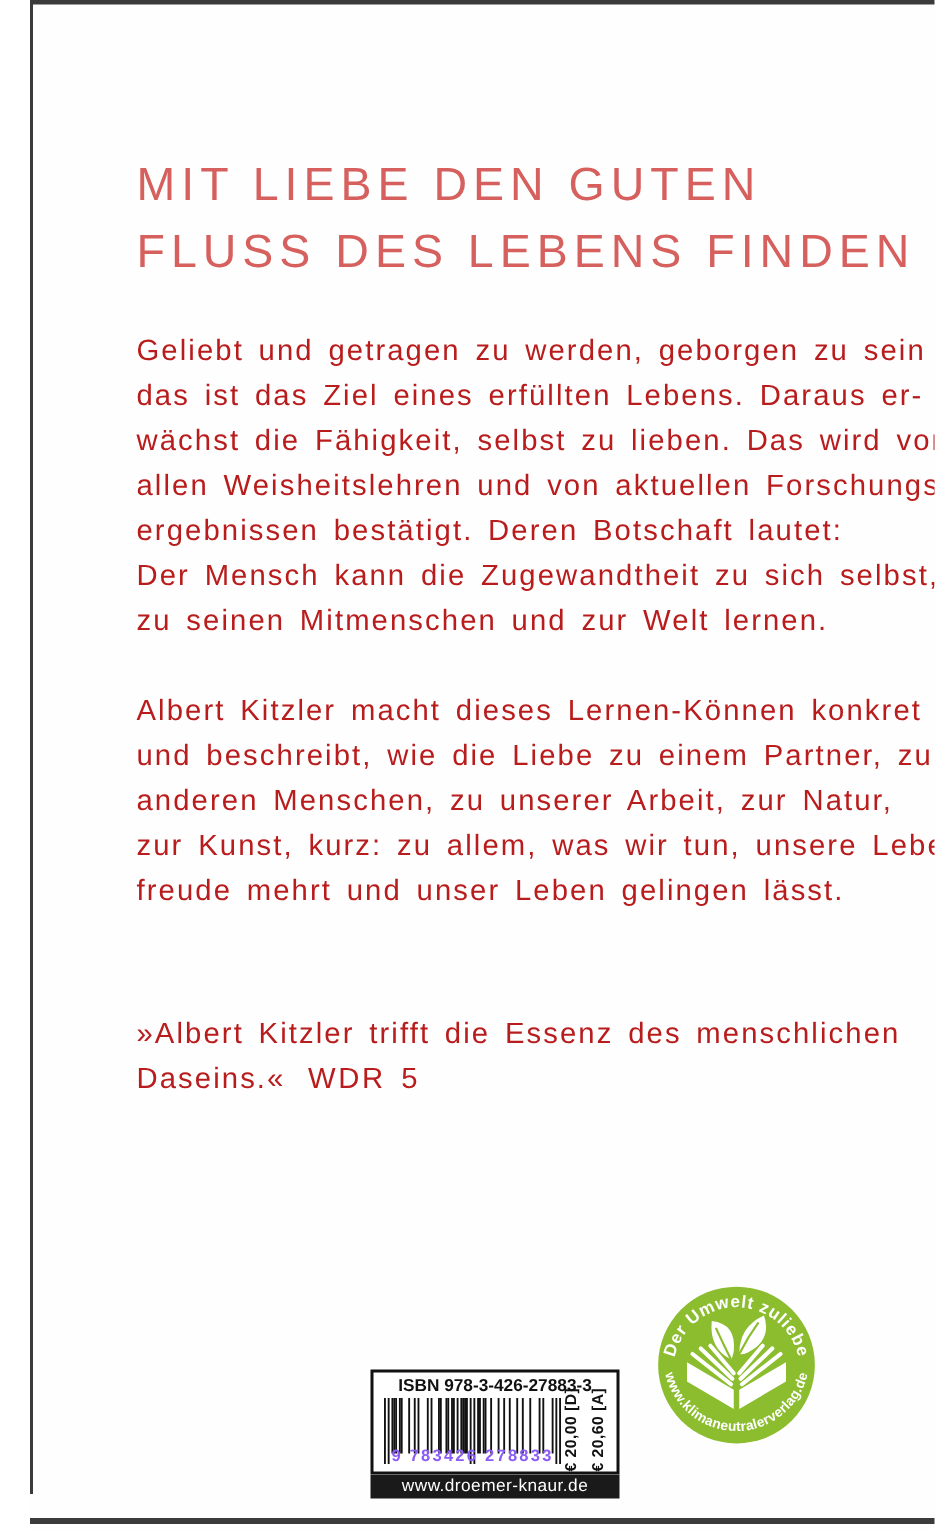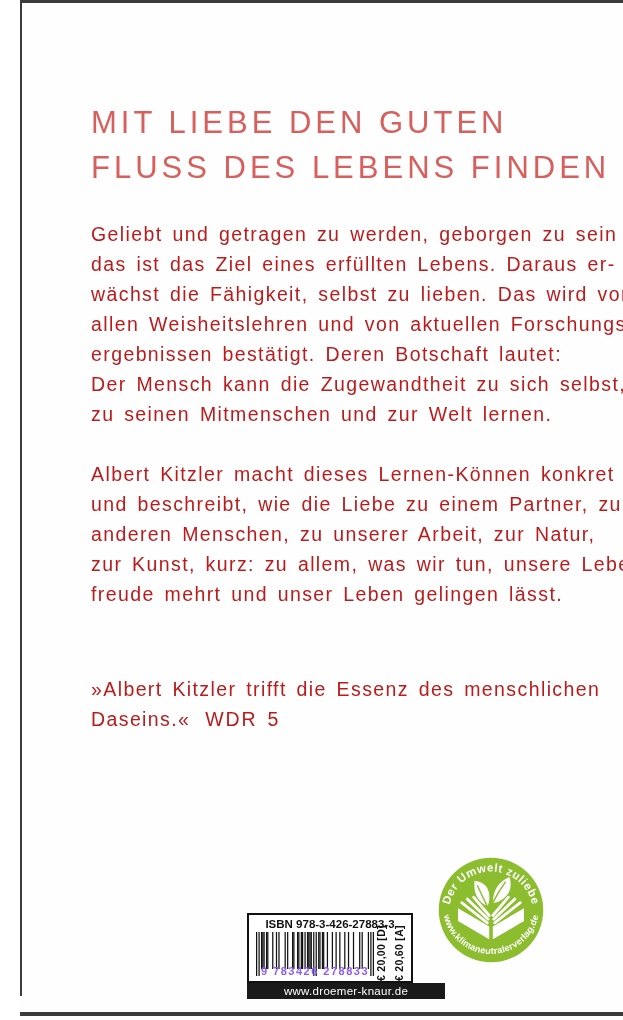--- a/index.html
+++ b/index.html
@@ -51,21 +51,21 @@
   }
   .price{
     position:absolute;top:0;height:66px;color:#111;
     font-size:10.5px;font-weight:700;letter-spacing:0.3px;
     writing-mode:vertical-rl;transform:rotate(180deg);
     display:flex;align-items:center;white-space:nowrap;
   }
   .price-de{right:24px;}
   .price-at{right:6px;}
   .publisher-bar{
-    box-sizing:border-box;width:198px;height:16px;background:#1a1a1a;
+    box-sizing:border-box;width:166px;height:16px;background:#1a1a1a;
     color:#ffffff;font-size:11.5px;letter-spacing:0.3px;
     display:flex;align-items:center;justify-content:center;white-space:nowrap;
   }
 </style>
 </head>
 <body>
 
 <div class="page">
 
   <div class="edge edge-top"></div>

